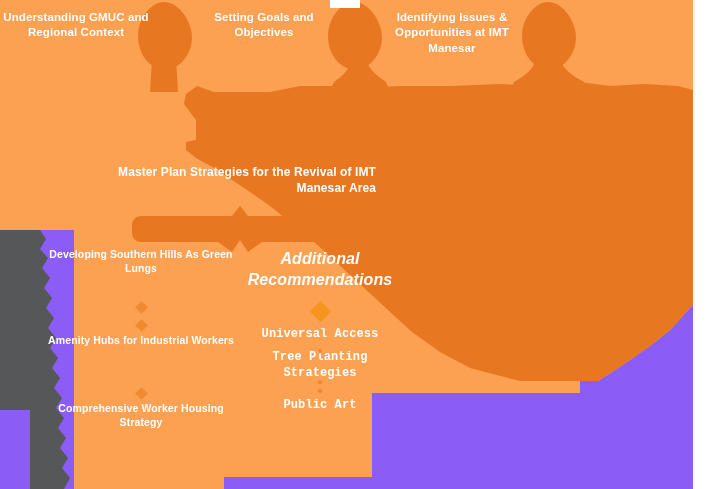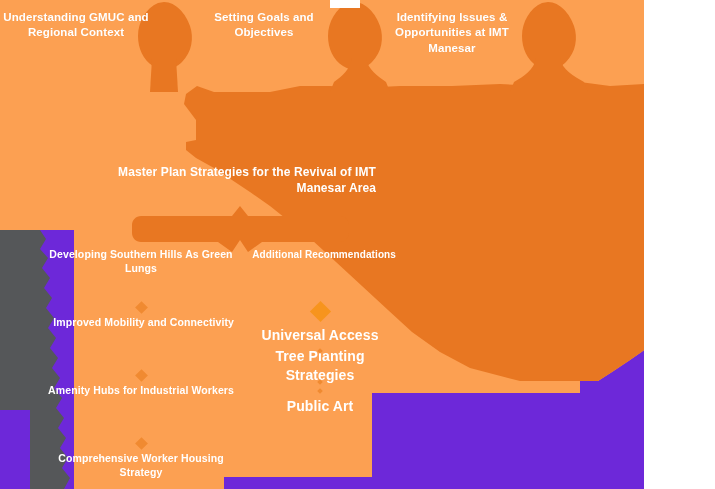--- a/index.html
+++ b/index.html
@@ -5,25 +5,24 @@
   html, body {
     margin: 0;
     padding: 0;
     background: #ffffff;
   }
   body {
     font-family: "Liberation Sans", sans-serif;
   }
   #stage {
     position: relative;
-    width: 620px;
+    width: 693px;
     height: 489px;
     overflow: hidden;
-    background: #6d28d9;
-    padding-left: 24px;
+    background: #8b5cf6;
   }
   #bg-svg {
     position: absolute;
     left: 0;
     top: 0;
     width: 715px;
     height: 489px;
   }
 
   
@@ -73,22 +72,22 @@
   .col.right { left: 244px; top: 248px; width: 152px; }
 
   .item-label {
     color: #ffffff;
     font-weight: bold;
     font-size: 10.5px;
     line-height: 1.33;
     letter-spacing: .1px;
   }
   .col.left .item-label  { font-size: 10.5px; }
-  .col.right .head-label { font-size: 10px; }
-  .col.right .sub-label  { font-size: 14px; }
+  .col.right .head-label { font-size: 16px; font-style: italic; }
+  .col.right .sub-label  { font-size: 12px; font-family: Liberation Mono, monospace; }
 
   .row-block { margin: 0; }
   .left-row  { height: 50px; display: flex; align-items: flex-start; justify-content: flex-end; }
   .sub-row   { height: 22px; display: flex; align-items: center; justify-content: center; }
 
   .sep {
     display: flex;
     align-items: center;
     justify-content: center;
     height: 18px;
@@ -180,23 +179,20 @@
 
   <div class="col left">
 
     <div class="row-block left-row">
       <span class="item-label">Developing Southern Hills As Green Lungs</span>
     </div>
     <div class="sep">
       <span class="diamond-sm"></span>
     </div>
 
-    <div class="row-block left-row">
-      <span class="item-label">Improved Mobility and Connectivity</span>
-    </div>
     <div class="sep">
       <span class="diamond-sm"></span>
     </div>
 
     <div class="row-block left-row">
       <span class="item-label">Amenity Hubs for Industrial Workers</span>
     </div>
     <div class="sep">
       <span class="diamond-sm"></span>
     </div>

